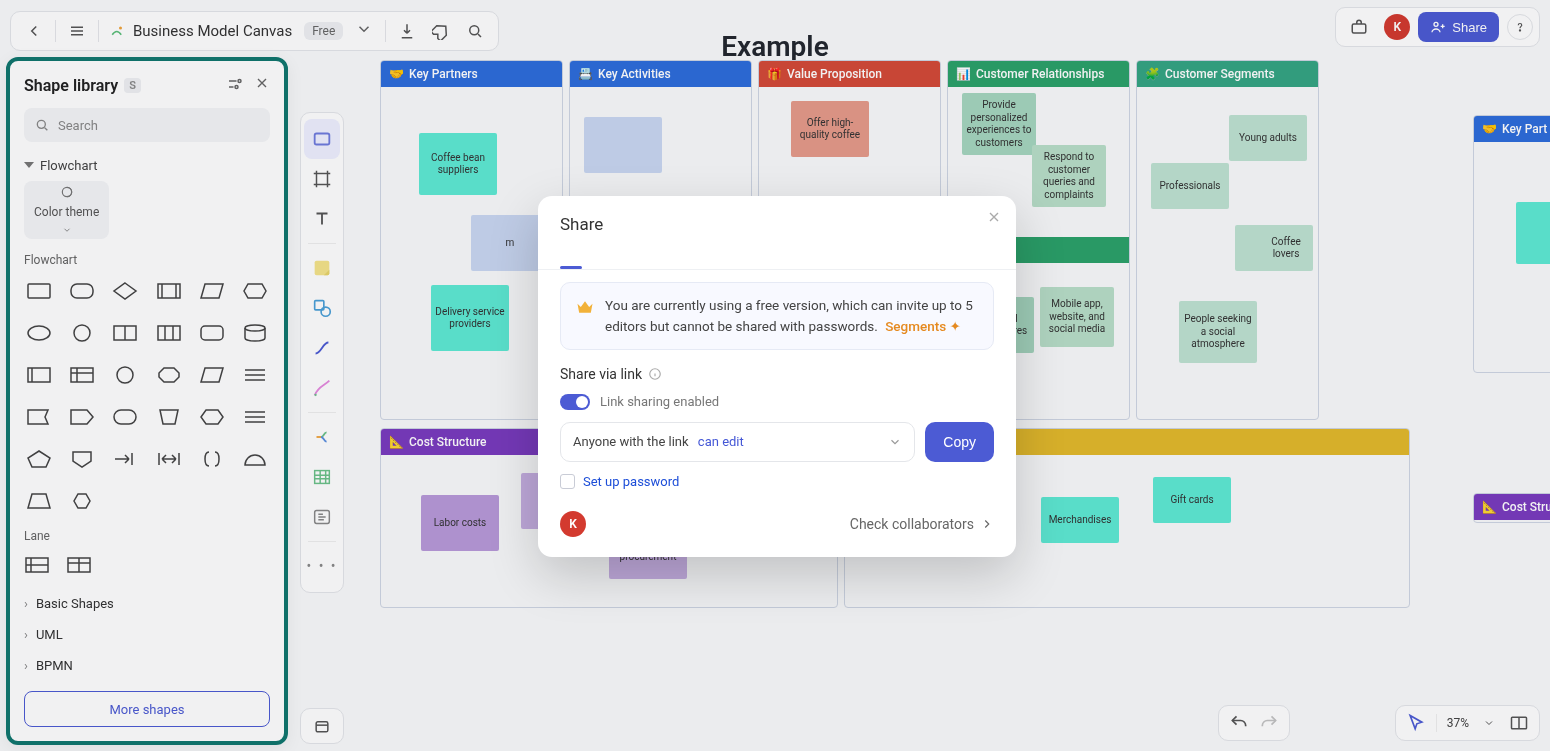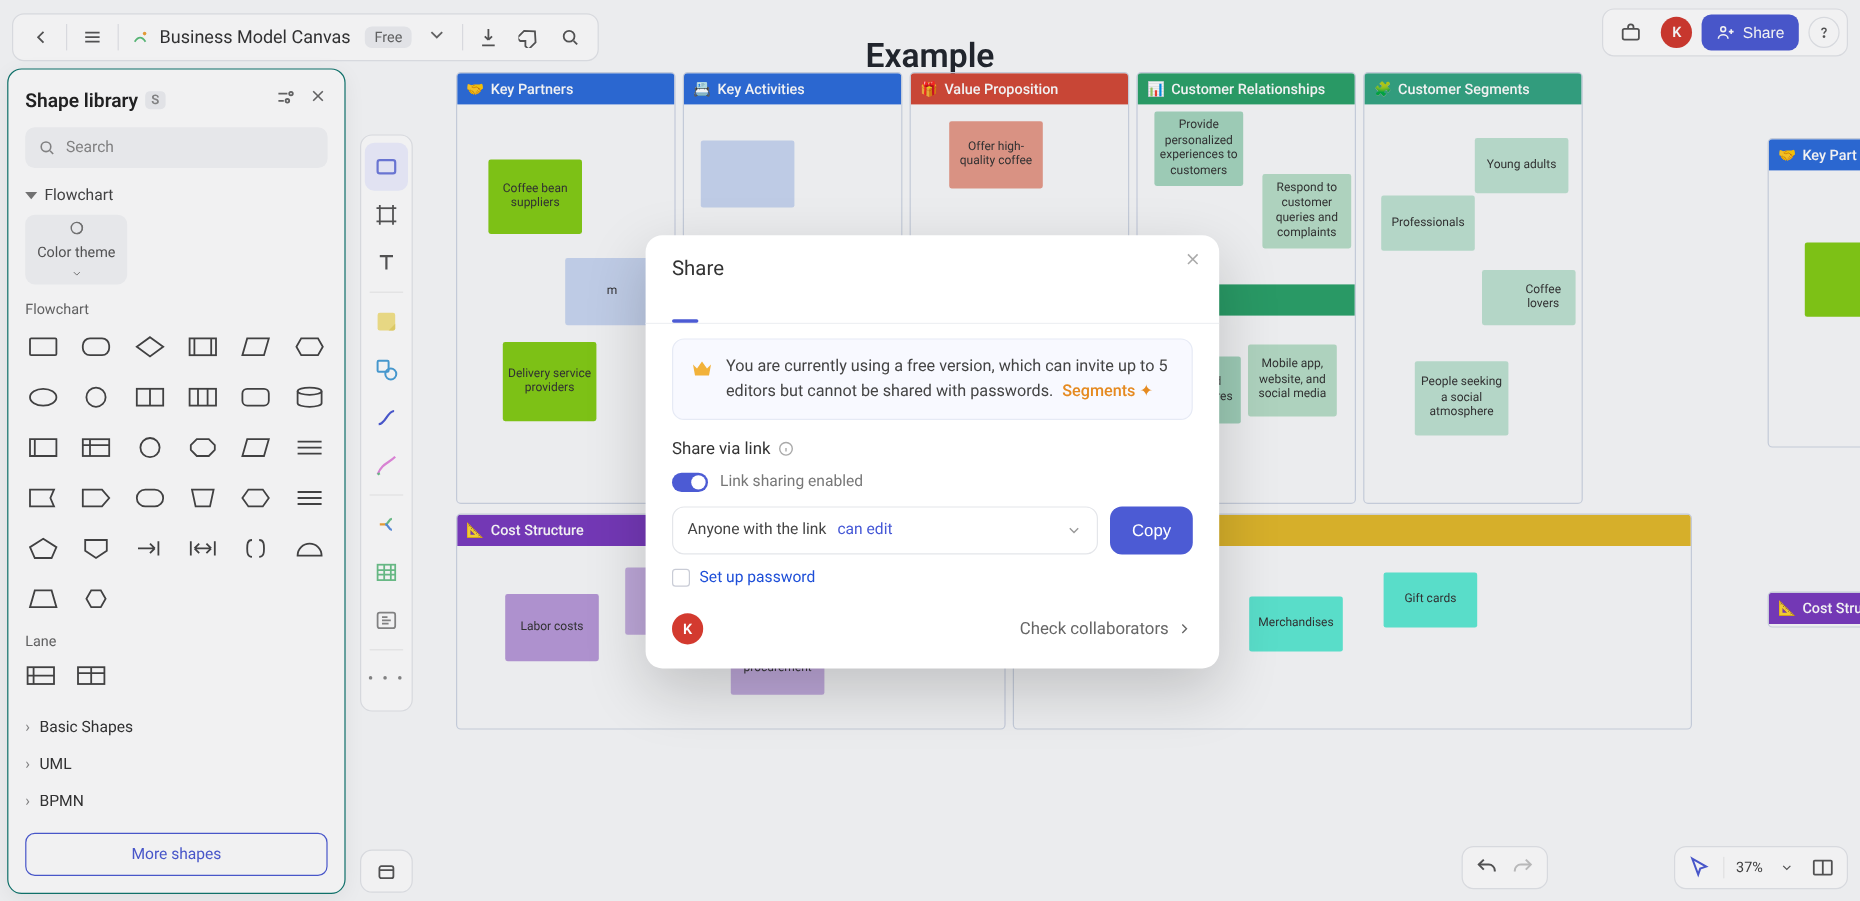--- a/index.html
+++ b/index.html
@@ -52,21 +52,21 @@
   
   .h-blue{background:#2d6ddb;}
   .h-blue2{background:#2d6ddb;}
   .h-red{background:#d44a38;}
   .h-green{background:#2ba26a;}
   .h-green2{background:#2ba26a;}
   .h-teal{background:#35a583;}
   .h-purple{background:#7a3bbf;}
   .h-yellow{background:#e3b92b;}
 
-  .n-blue{background:#84cc16;}
+  .n-blue{background:#5eead4;margin-left:12px;}
   .n-blue-l{background:#c9d7f2;}
   .n-salmon{background:#e69b8a;}
   .n-green{background:#a5d6bf;}
   .n-green2{background:#b8dfc8;}
   .n-mint{background:#bfe3d2;}
   .n-purple{background:#b89ad9;}
   .n-purple-l{background:#c7b0e3;}
   .n-tan{background:#e3d39c;}
   .n-tan-l{background:#5eead4;}
 
@@ -81,21 +81,21 @@
 
   
   .board-copy{position:absolute;left:1473px;top:115px;width:200px;}
   .board-copy .col-box{width:140px;border:1px solid #cfd6e4;border-radius:4px;overflow:hidden;}
   .board-copy .col-header{height:26px;}
   .board-copy .body{height:230px;}
 
   
   .shape-panel{
     position:absolute;left:6px;top:57px;width:282px;height:688px;
-    background:#fff;border:1px solid #0f766e;border-radius:12px;
+    background:#fff;border:4px solid #0f766e;border-radius:12px;
     box-shadow:0 4px 18px rgba(0,0,0,.06);padding:14px 14px 12px;
     display:flex;flex-direction:column;
     z-index:20;
   }
   .sp-head{display:flex;align-items:center;justify-content:space-between;}
   .sp-title{font-size:16px;font-weight:600;display:flex;align-items:center;gap:6px;}
   .sp-keycap{background:#eef0f3;font-size:11px;color:#888;border-radius:4px;padding:1px 5px;}
   .sp-icos{display:flex;gap:10px;color:#666;}
   .sp-search{margin-top:12px;display:flex;align-items:center;gap:8px;background:#f4f5f7;border-radius:8px;height:34px;padding:0 10px;color:#888;}
   .sp-section{margin-top:16px;}
@@ -214,21 +214,21 @@
         </div>
       </div>
 
       <div class="col-box" style="display:flex;flex-direction:column;">
         <div class="col-header h-green">
             <span class="hi">📊</span>
             <span>Customer Relationships</span>
           </div>
         <div class="body" style="height:150px;">
           <div class="note n-green" style="left:14px;top:6px;width:74px;height:62px;">Provide personalized experiences to customers</div>
-          <div class="note n-green2" style="left:104px;top:58px;width:74px;height:62px;">Respond to customer queries and complaints</div>
+          <div class="note n-green2" style="left:84px;top:58px;width:74px;height:62px;">Respond to customer queries and complaints</div>
         </div>
         <div class="col-header h-green2">
             <span>Channels</span>
           </div>
         <div class="body" style="height:150px;">
           <div class="note n-green" style="left:12px;top:34px;width:74px;height:56px;">Brick and mortar stores</div>
           <div class="note n-green2" style="left:92px;top:24px;width:74px;height:60px;">Mobile app, website, and social media</div>
         </div>
       </div>
 

